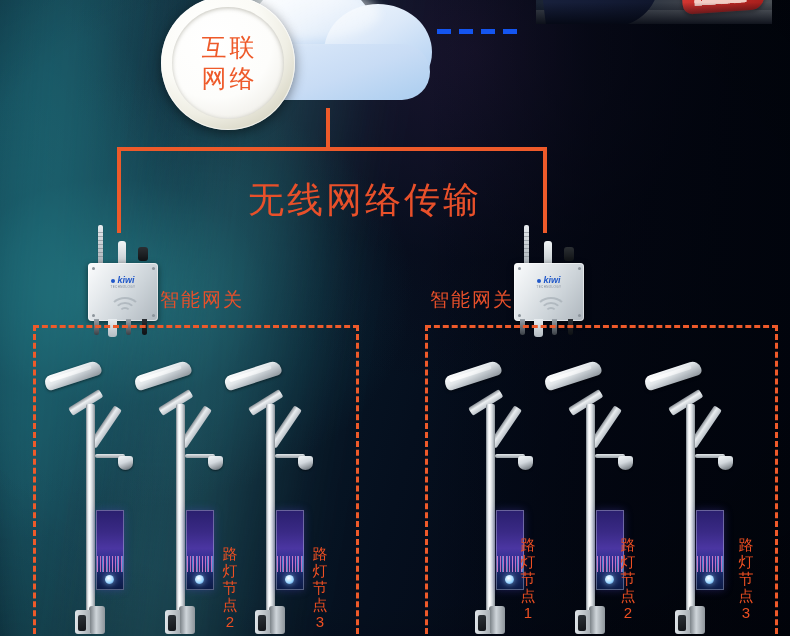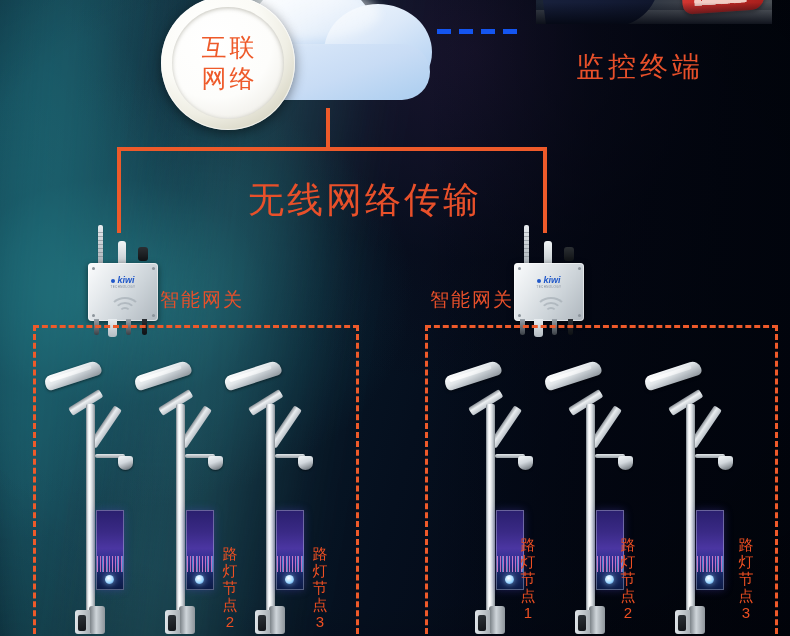--- a/index.html
+++ b/index.html
@@ -334,21 +334,20 @@
   <div class="photo">
     <div class="desk"></div>
     <div class="sleeve"></div>
 
     <div class="phone">
       <div class="keys"></div>
     </div>
     <div class="fade"></div>
   </div>
 
-  <div class="lbl lbl-monitor">监控终端</div>
 
   <div class="ln v-cloud"></div>
   <div class="ln h-main"></div>
   <div class="ln v-left"></div>
   <div class="ln v-right"></div>
 
   <div class="lbl lbl-wireless">无线网络传输</div>
 
   <div class="gw gw-left">
     <div class="ant1"></div>

